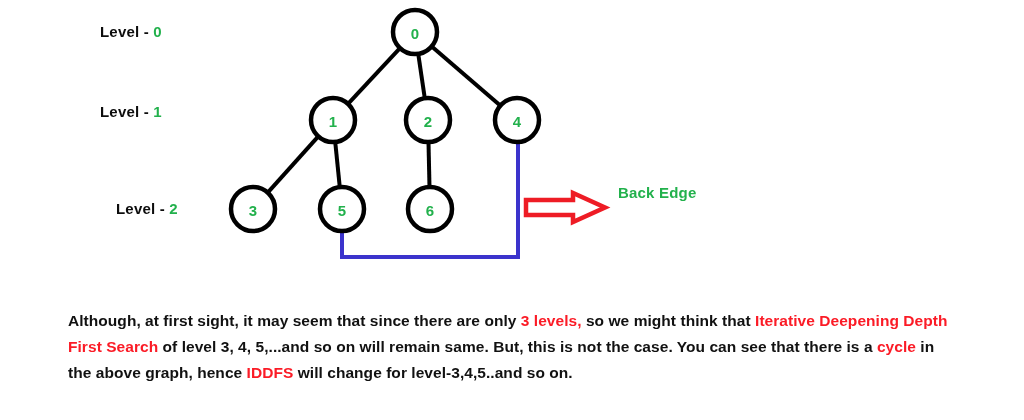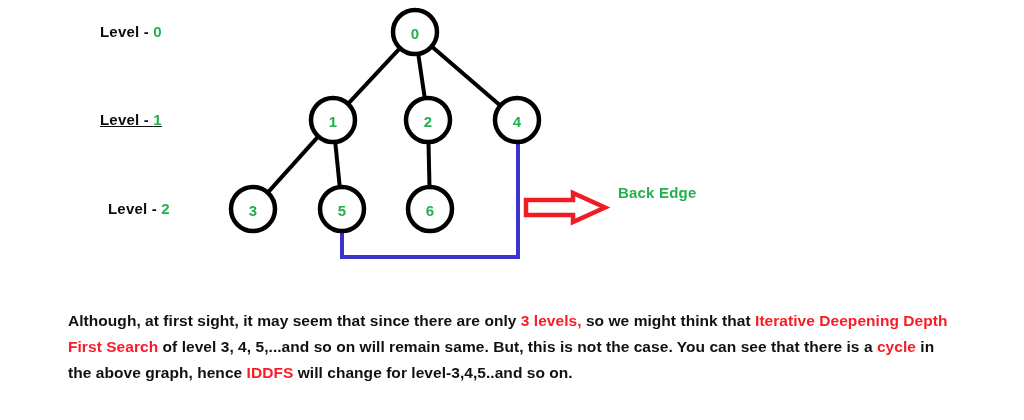--- a/index.html
+++ b/index.html
@@ -90,24 +90,24 @@
   }
 </style>
 </head>
 <body>
 
 <div id="canvas">
 
   <div class="level-label" style="left:100px; top:23px;">
     <span>Level - </span><span class="lvl-num">0</span>
   </div>
-  <div class="level-label" style="left:100px; top:111px;text-decoration:underline;">
+  <div class="level-label" style="left:100px; top:103px;">
     <span>Level - </span><span class="lvl-num">1</span>
   </div>
-  <div class="level-label" style="left:108px; top:200px;">
+  <div class="level-label" style="left:116px; top:200px;">
     <span>Level - </span><span class="lvl-num">2</span>
   </div>
 
   <svg id="graph-svg" viewBox="0 0 1024 280">
     <g id="tree-edges-group">
         <line x1="400.6837624161648" y1="47.363767163140196" x2="347.3162375838352" y2="104.6362328368598" stroke="#000000" stroke-width="4" stroke-linecap="butt"></line>
         <line x1="418.0689659089479" y1="52.77453846057033" x2="424.9310340910521" y2="99.22546153942967" stroke="#000000" stroke-width="4" stroke-linecap="butt"></line>
         <line x1="430.90029131276293" y1="45.71789838748177" x2="501.09970868723707" y2="106.28210161251823" stroke="#000000" stroke-width="4" stroke-linecap="butt"></line>
         <line x1="318.96143848491766" y1="135.6178996855291" x2="267.03856151508234" y2="193.3821003144709" stroke="#000000" stroke-width="4" stroke-linecap="butt"></line>
         <line x1="335.1128201527226" y1="140.8934437324786" x2="339.8871798472774" y2="188.1065562675214" stroke="#000000" stroke-width="4" stroke-linecap="butt"></line>

